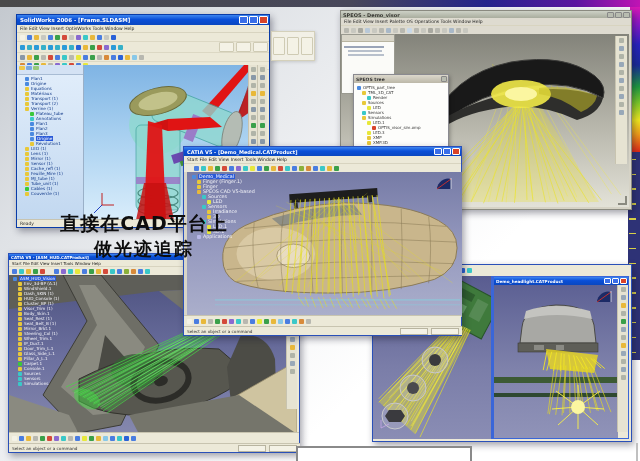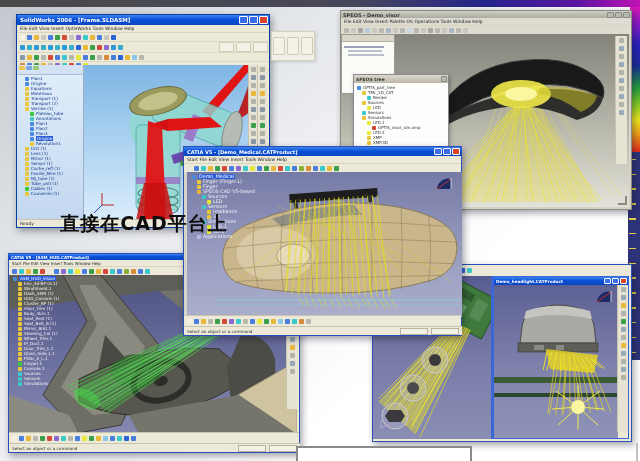--- a/index.html
+++ b/index.html
@@ -498,20 +498,21 @@
 </div>
 
 <div class="abs" style="left:271px;top:31px;width:42px;height:28px;background:rgba(243,241,230,.9);border:1px solid #d4d0ba;z-index:2;display:flex;align-items:center;justify-content:space-around;box-shadow:1px 1px 3px rgba(0,0,0,.15);">
   <span class="ghostbtn" style="height:16px;"></span>
   <span class="ghostbtn" style="height:16px;"></span>
   <span class="ghostbtn" style="height:16px;"></span>
 </div>
 
 <div class="caption">
   <div class="l1">直接在CAD平台上</div>
+  <div class="l2">做光迹追踪</div>
 </div>
 
 <div class="window" style="left:8px;top:253px;width:290px;height:198px;border:1px solid #2a50b8;z-index:3;">
   <div class="tbar tbar-blue" style="height:6px;font-size:4px;padding-left:2px;">
     <span>CATIA V5 - [ASM_HUD.CATProduct]</span>
     <span class="win-btns">
       <span class="wbtn" style="width:5px;height:4px;"></span>
       <span class="wbtn" style="width:5px;height:4px;"></span>
       <span class="wbtn close" style="width:5px;height:4px;"></span>
     </span>

